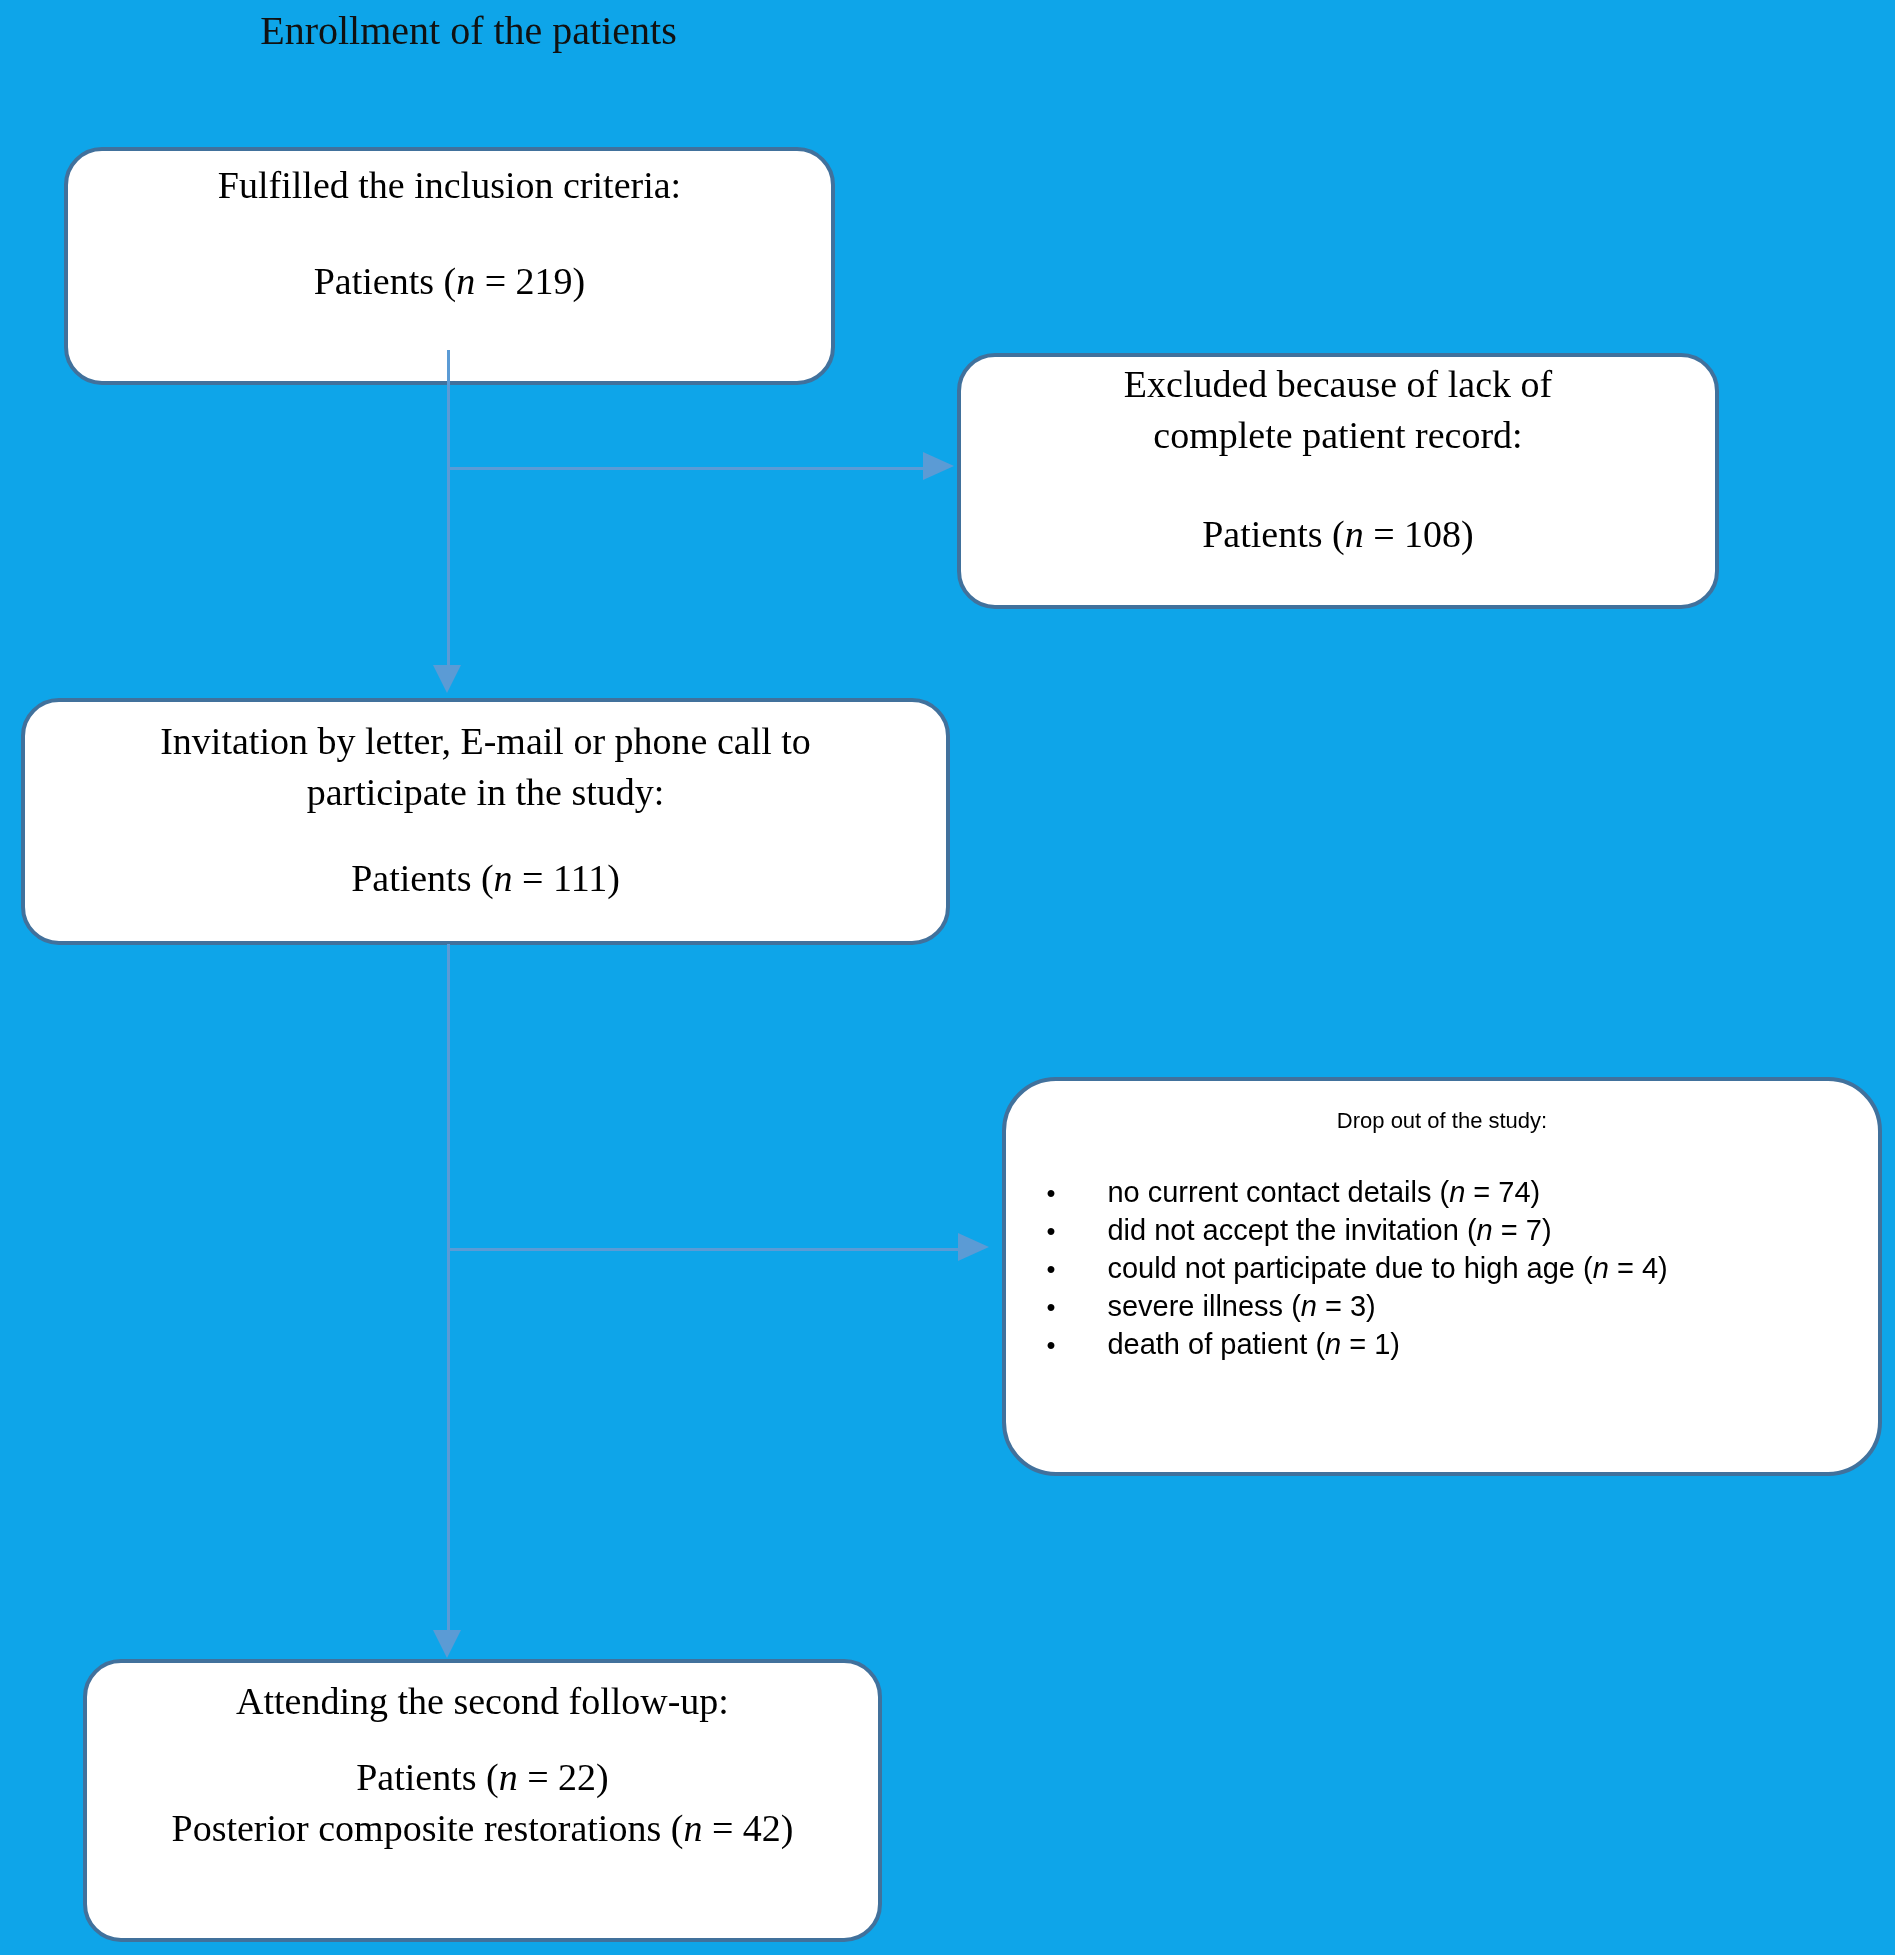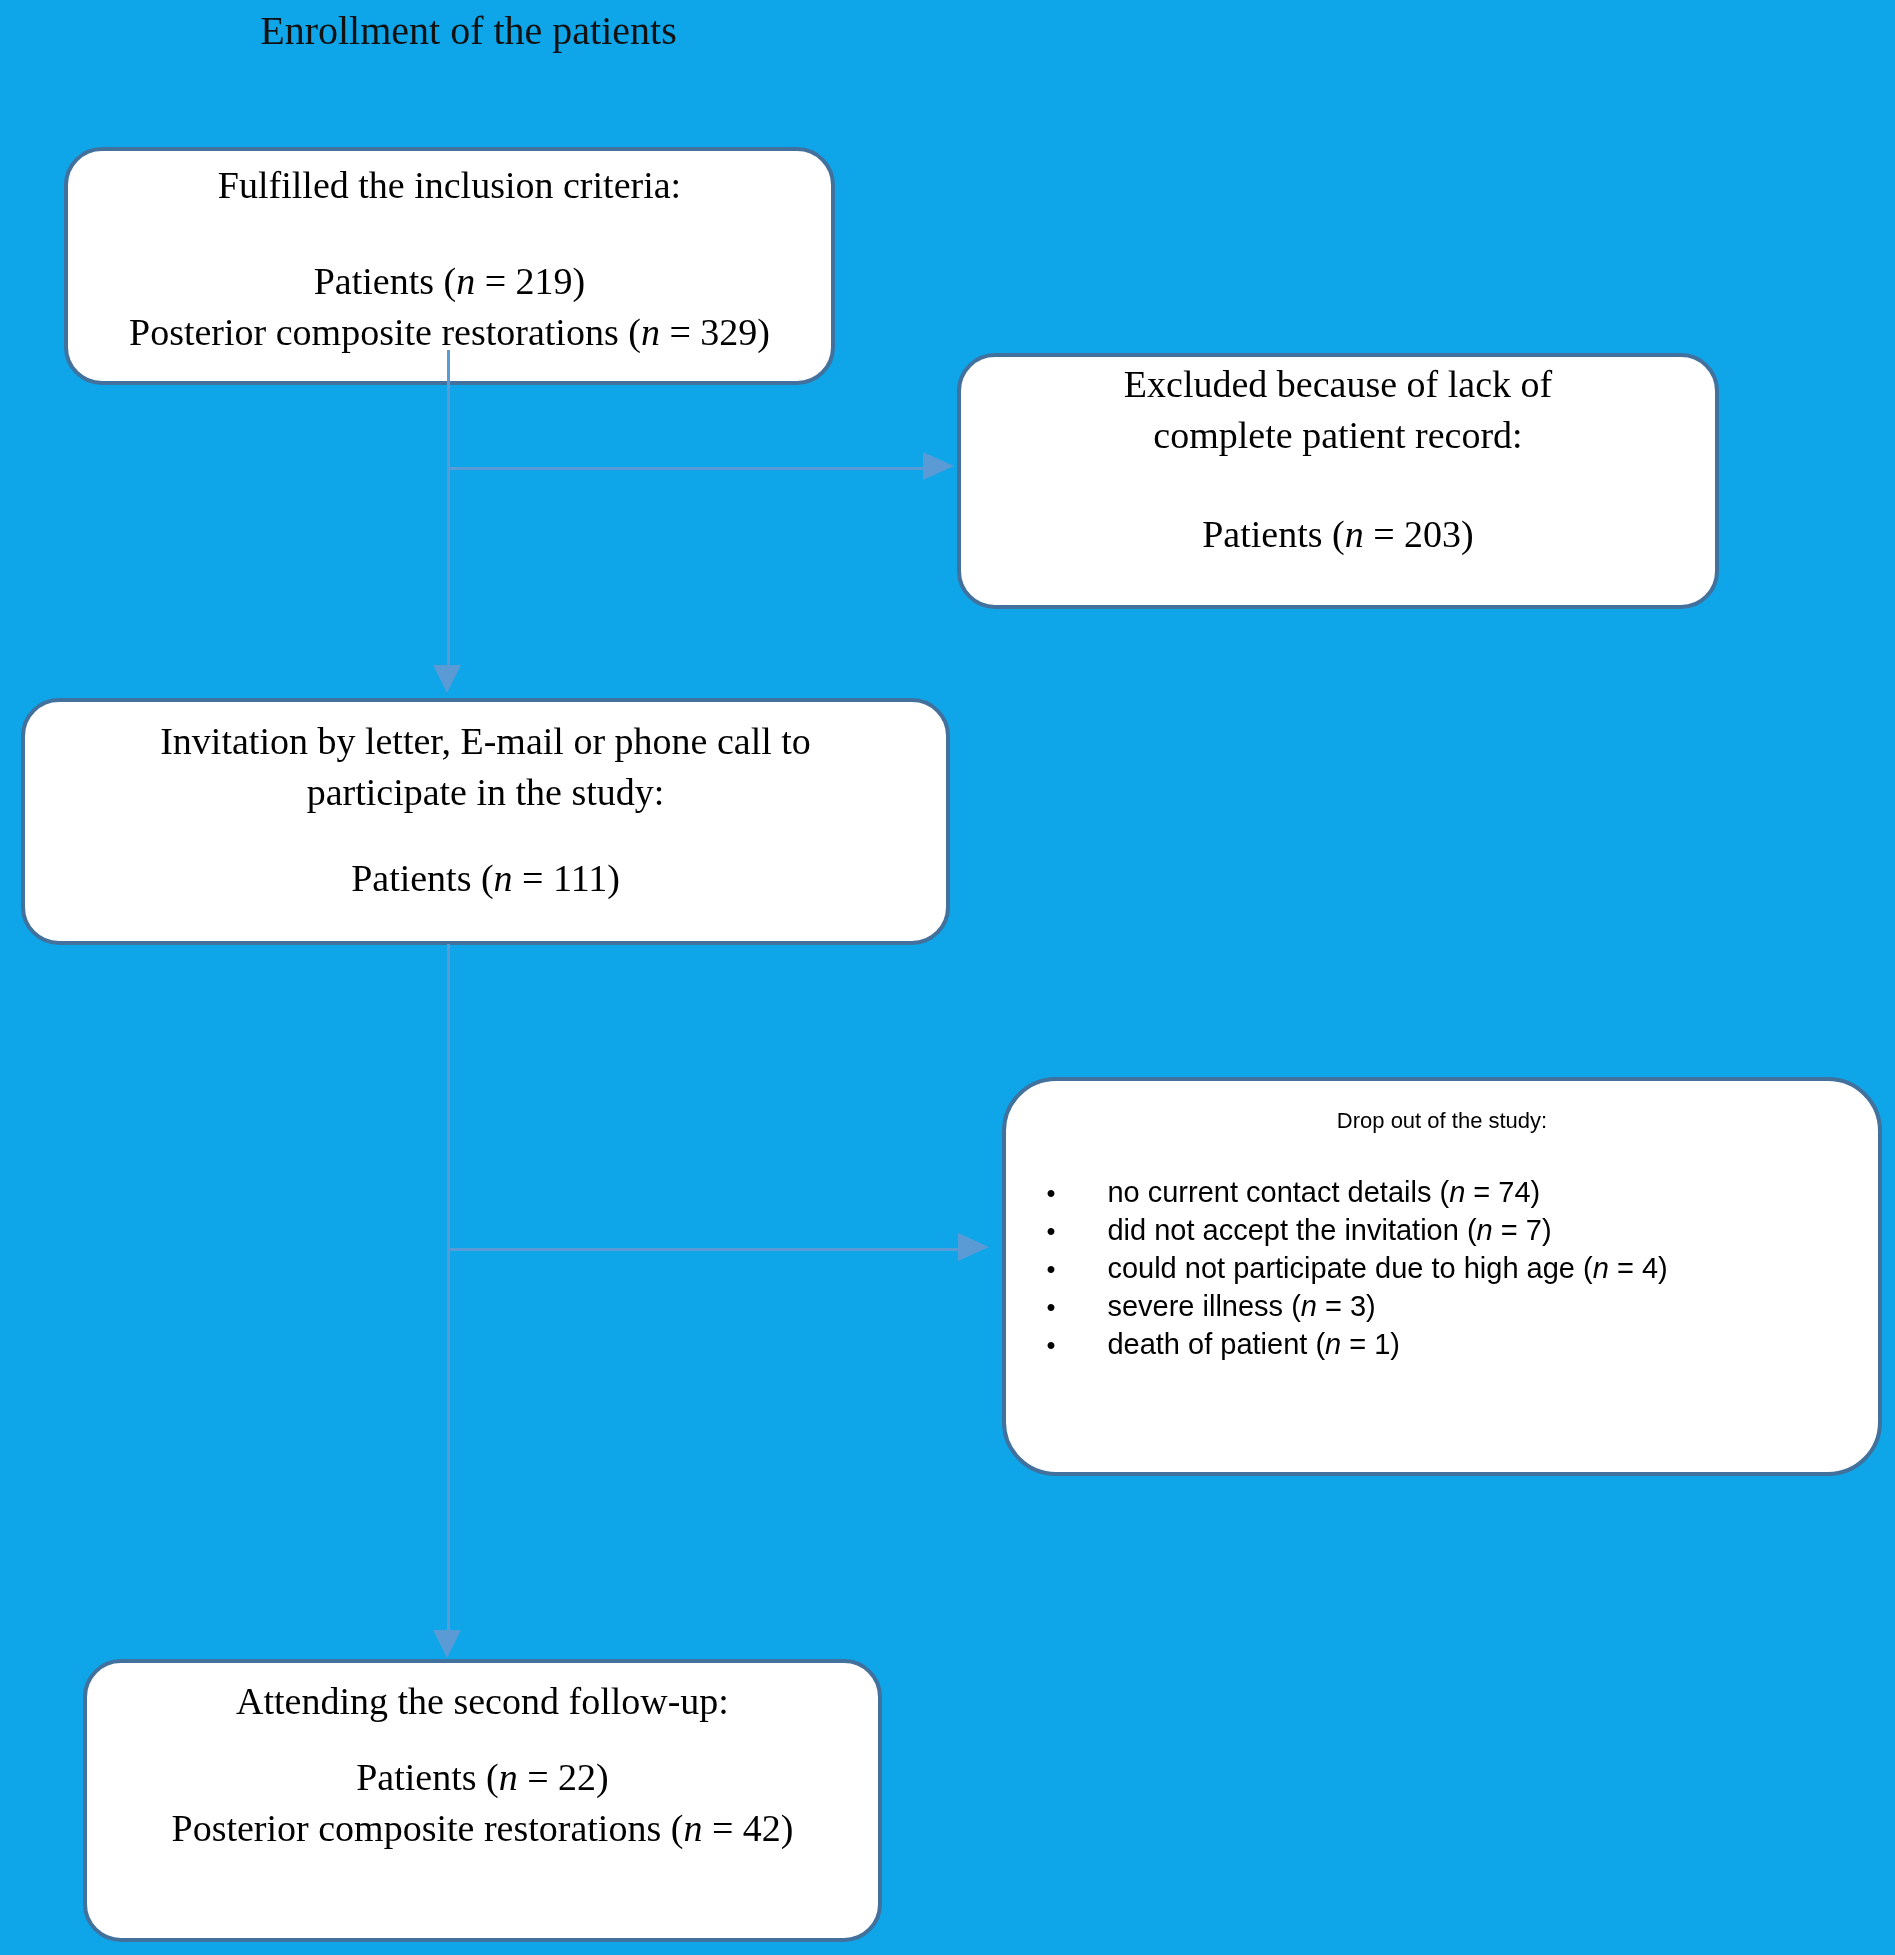--- a/index.html
+++ b/index.html
@@ -95,28 +95,27 @@
 <body>
 
 <div id="canvas">
 
   <div class="page-title">Enrollment of the patients</div>
 
   <div class="fbox" id="box-inclusion">
     <div class="heading">Fulfilled the inclusion criteria:</div>
     <div class="sp70"></div>
     <div class="stat"><span>Patients (</span><i>n</i><span> = 219)</span></div>
-    <div class="stat"><span>Posterior composite restorations (</span><i>n</i><span> = 329)</span></div>
   </div>
 
   <div class="fbox" id="box-excluded">
     <div class="heading">Excluded because of lack of</div>
     <div class="heading">complete patient record:</div>
     <div class="sp75"></div>
-    <div class="stat"><span>Patients (</span><i>n</i><span> = 203)</span></div>
+    <div class="stat"><span>Patients (</span><i>n</i><span> = 108)</span></div>
   </div>
 
   <div class="fbox" id="box-invitation">
     <div class="heading">Invitation by letter, E-mail or phone call to</div>
     <div class="heading">participate in the study:</div>
     <div class="sp55"></div>
     <div class="stat"><span>Patients (</span><i>n</i><span> = 111)</span></div>
   </div>
 
   <div class="fbox" id="box-dropout">

